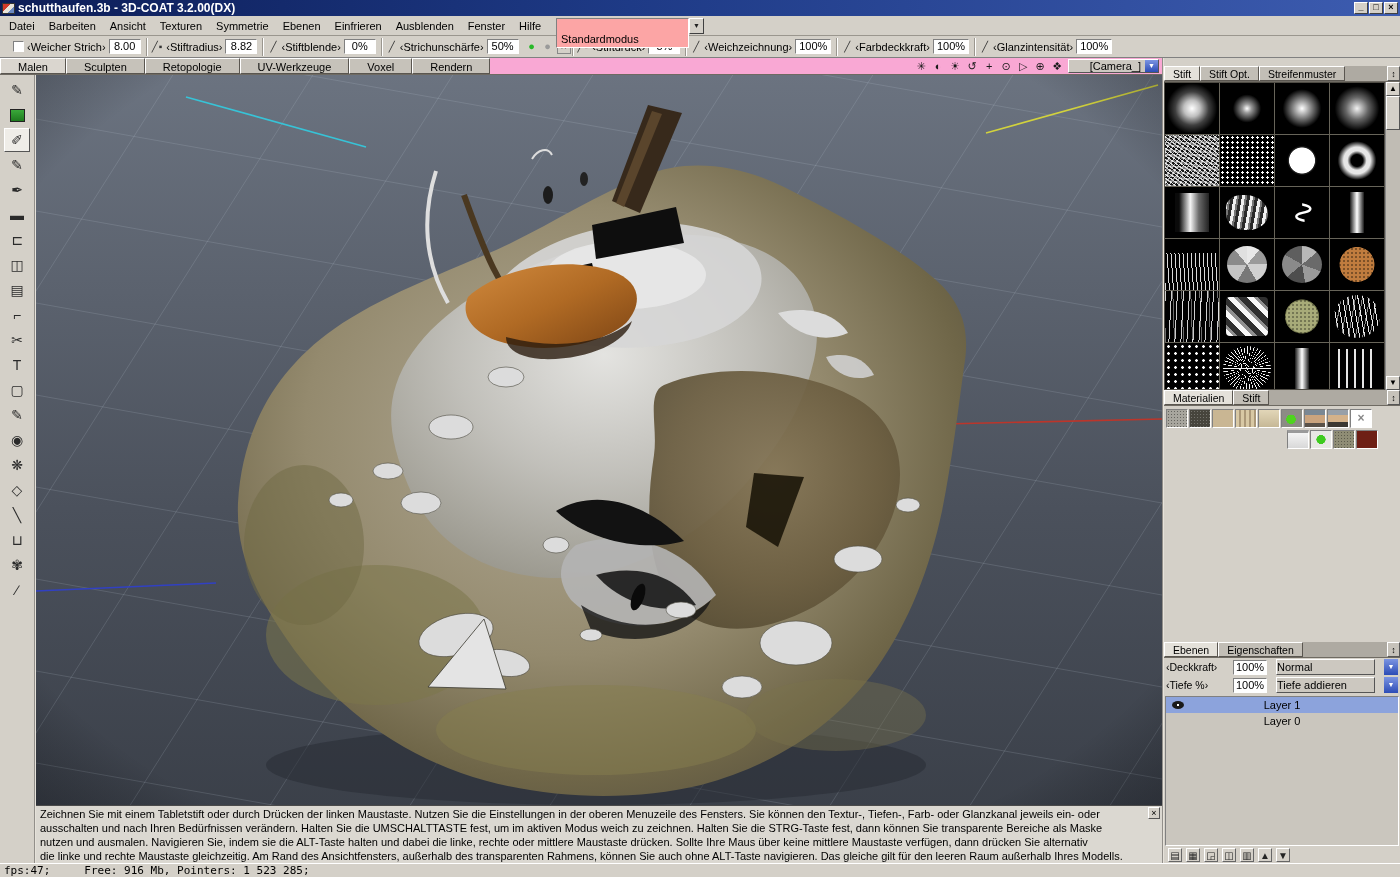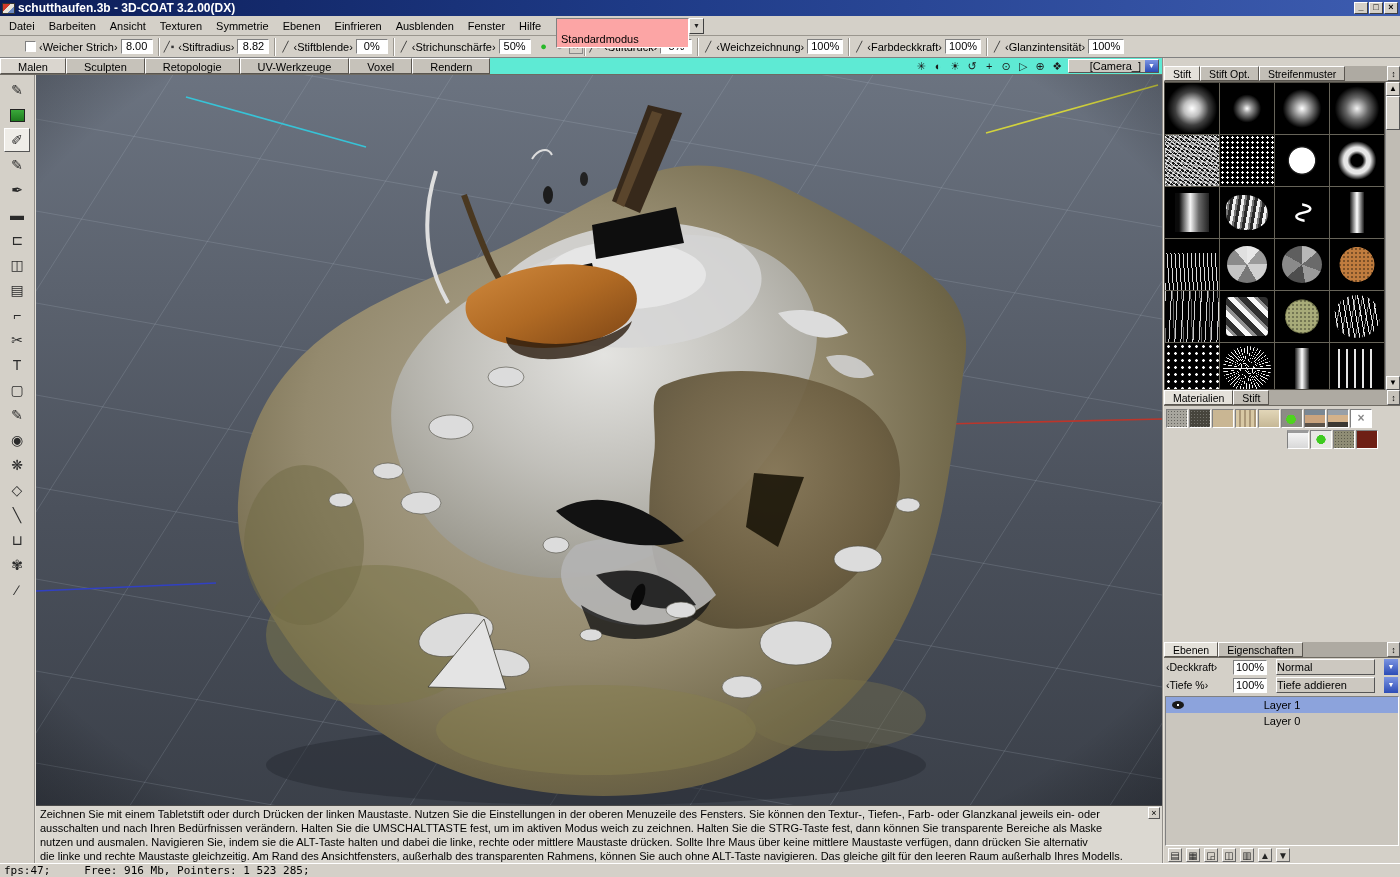--- a/index.html
+++ b/index.html
@@ -22,21 +22,21 @@
     border-bottom:1px solid #9a968e; position:relative; padding-left:2px; }
   .mitem { padding:2px 7px; cursor:default; }
   .combo { position:absolute; left:556px; top:2px; width:148px; height:16px; display:flex; }
   .combo-text { flex:1; background:#fca5a5; border:1px solid; border-color:#808080 #fff #fff #808080;
     padding:14px 4px; line-height:12px; }
   .combo-btn { width:15px; background:#d4d0c8; border:1px solid; border-color:#fff #404040 #404040 #fff;
     font-size:7px; line-height:13px; text-align:center; color:#222; }
 
   
   .paramsbar { height:22px; display:flex; align-items:center; background:#d4d0c8;
-    border-bottom:1px solid #808080; padding:0 20px; white-space:nowrap; }
+    border-bottom:1px solid #808080; padding:0 8px; white-space:nowrap; }
   .pfield { display:flex; align-items:center; gap:3px; padding:0 5px; height:18px;
     border-left:1px solid #9a968e; box-shadow:inset 1px 0 0 #fff; }
   #pfa .pfield:first-of-type { border-left:none; box-shadow:none; }
   .picon { display:inline-block; min-width:10px; text-align:center; color:#333; font-size:10px; }
   .picon.check { width:11px; height:11px; background:#fff; border:1px solid;
     border-color:#808080 #fff #fff #808080; }
   .picon.pen::before { content:"╱"; font-weight:bold; }
   .picon.penlock::before { content:"╱▪"; letter-spacing:1px; }
   .plabel { color:#000; }
   .pbox { min-width:32px; text-align:center; background:#fff; border:1px solid;
@@ -44,21 +44,21 @@
   .ptoggle { width:14px; height:14px; margin:0 1px; text-align:center; line-height:13px; font-size:11px; }
   .ptoggle.t-green { color:#28b828; }
   .ptoggle.t-gray { color:#9a9a9a; }
   .ptoggle.t-x { color:#333; background:#d4d0c8; border:1px solid #888; font-size:10px; line-height:11px; }
 
   
   .content { display:flex; height:805px; }
   .leftcol { width:1162px; display:flex; flex-direction:column; }
 
   
-  .tabbar { height:17px; display:flex; background:#5eead4; border-bottom:1px solid #6e6a62; align-items:stretch; }
+  .tabbar { height:17px; display:flex; background:#f9a8d4; border-bottom:1px solid #6e6a62; align-items:stretch; }
   .wtab { padding:1px 17px 0; background:#c6c2ba; border:1px solid; border-color:#fff #5a5650 #5a5650 #fff;
     line-height:14px; }
   #wtabs .wtab:first-of-type { background:#dad6cf; font-weight:normal; }
   .tabbar-right { margin-left:auto; display:flex; align-items:center; gap:4px; padding-right:3px; }
   .vicon { font-size:11px; color:#1a1a1a; width:13px; text-align:center; }
   .camera { display:flex; align-items:center; border:1px solid; border-color:#fff #555 #555 #fff;
     background:#ccc8c0; height:14px; padding-left:21px; }
   .camera .cbtn { width:13px; height:12px; font-size:7px; line-height:12px; text-align:center;
     background:linear-gradient(#7b94e2,#2c4cb6); color:#fff; margin-left:4px; }
 

